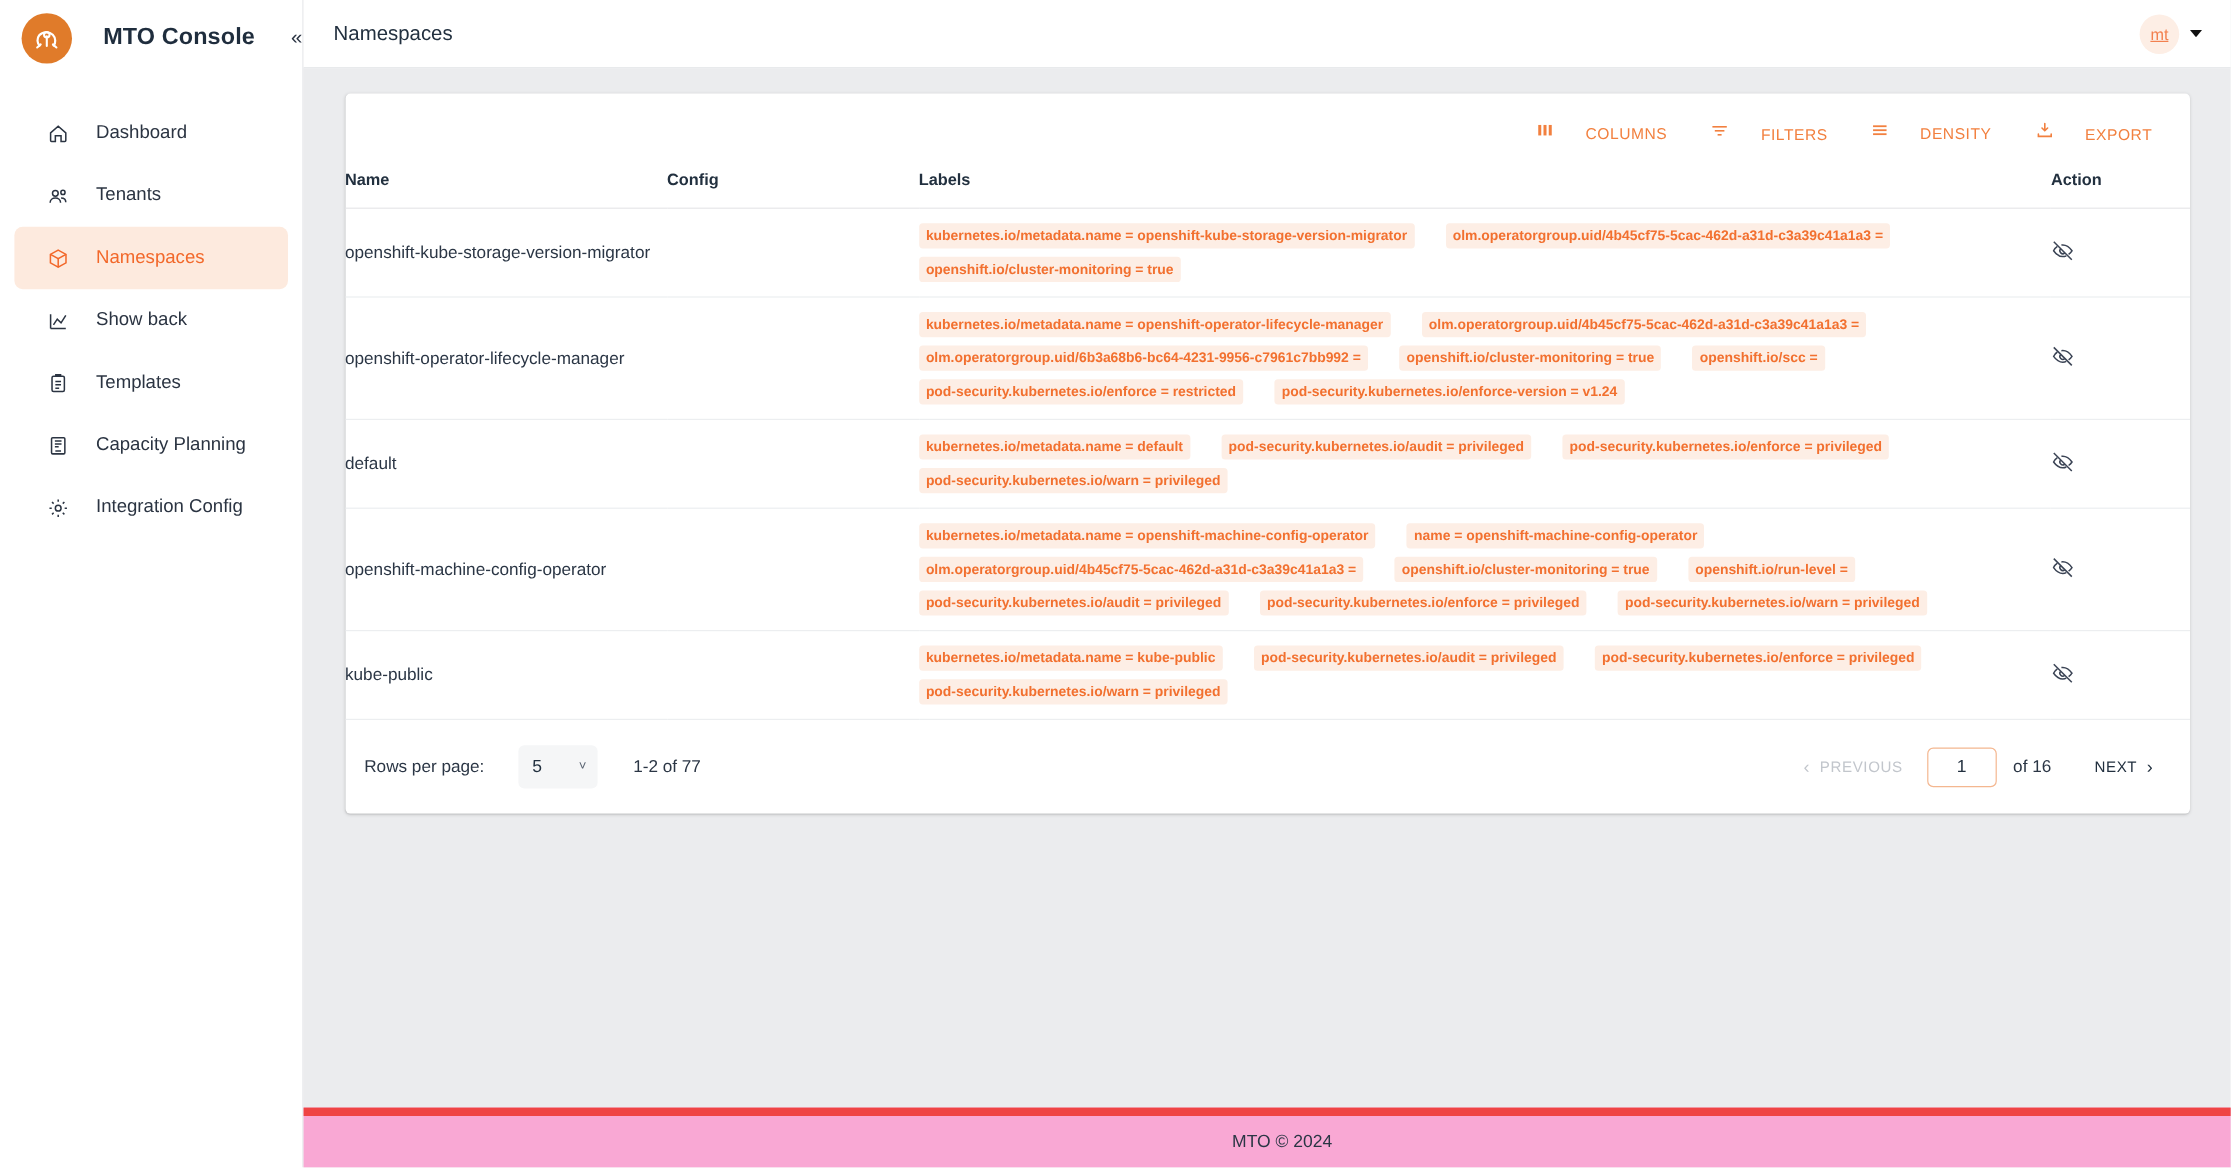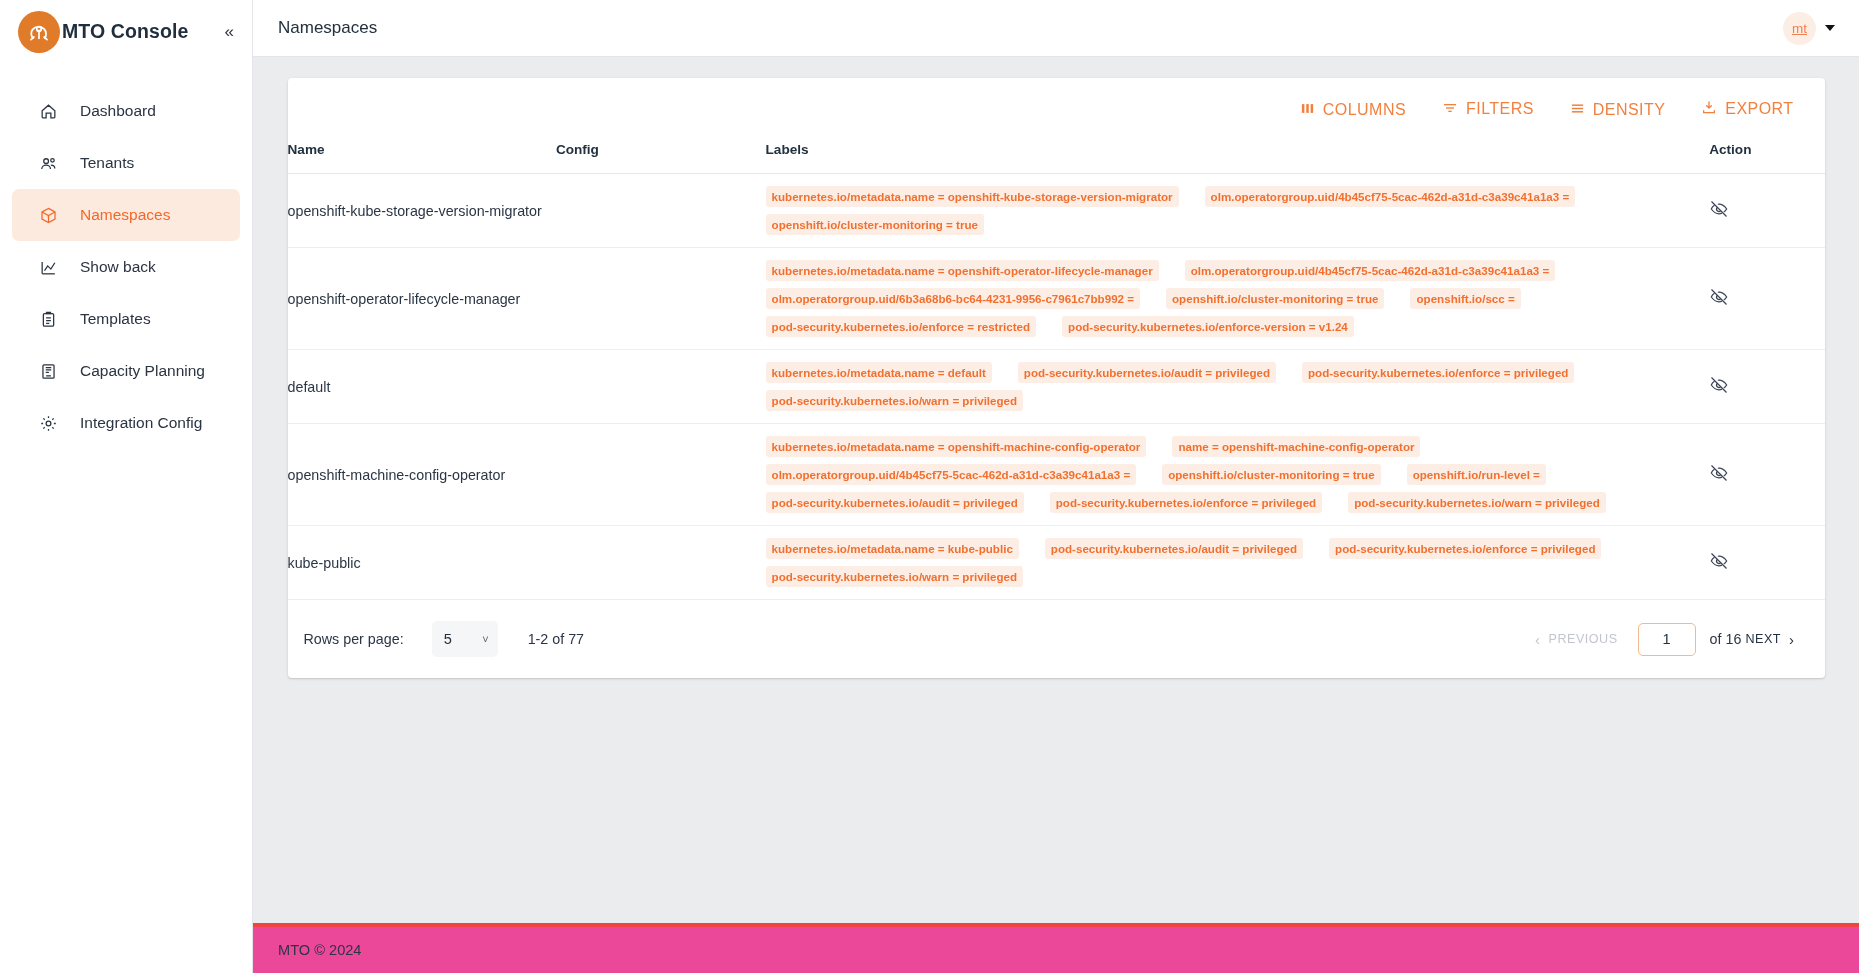--- a/index.html
+++ b/index.html
@@ -15,21 +15,21 @@
   .sidebar {
     width: 253px; height: 973px;
     background: #ffffff;
     border-right: 1px solid #e3e5e8;
     display: flex; flex-direction: column;
     flex: 0 0 253px;
   }
   .brand {
     display: flex; align-items: center;
     height: 63px; padding: 0 14px 0 18px;
-    gap: 2px;
+    gap: 26px;
   }
   .logo-circle {
     width: 42px; height: 42px; border-radius: 50%;
     background: #e07b2a;
     display: flex; align-items: center; justify-content: center;
     flex: 0 0 42px;
   }
   .brand-title {
     font-size: 19.5px; font-weight: bold; color: #1f2d3d;
     letter-spacing: .1px; white-space: nowrap;
@@ -79,22 +79,22 @@
   .card {
     background: #fff; border-radius: 4px;
     box-shadow: 0 1px 3px rgba(0,0,0,.13), 0 1px 1px rgba(0,0,0,.06);
     width: 1537px; margin: 0 auto;
   }
   .toolbar {
     display: flex; align-items: center; justify-content: flex-end;
     gap: 26px; height: 64px; padding: 0 26px 0 0;
   }
   .tb-btn {
-    display: flex; align-items: flex-start; gap: 8px;
-    color: #f2803f; font-size: 16px; letter-spacing: .45px;
+    display: flex; align-items: flex-end; gap: 26px;
+    color: #f2803f; font-size: 13px; letter-spacing: .45px;
     font-weight: 500; cursor: pointer; padding: 6px 5px;
     background: none; border: none; font-family: inherit;
   }
   .tb-btn svg { fill: #f2803f; }
 
   table.grid { width: 100%; border-collapse: collapse; table-layout: fixed; }
   table.grid th {
     text-align: left; font-size: 13.6px; color: #22303f;
     font-weight: bold; padding: 0 0 16px 0;
     border-bottom: 1px solid #e6e7e9;
@@ -143,29 +143,29 @@
     cursor: pointer; padding: 7px 4px; color: #22303f;
     background: none; border: none; font-family: inherit;
   }
   .pg-btn.disabled { color: #c2c6cc; cursor: default; }
   .page-input {
     width: 58px; height: 33px; margin: 0 14px 0 16px;
     border: 1px solid #f4b790; border-radius: 5px;
     text-align: center; font-size: 14.6px; color: #22303f;
     font-family: inherit; outline: none; background: #fff;
   }
-  .of-total { font-size: 14.3px; color: #2b3645; }
+  .of-total { font-size: 14.3px; color: #2b3645; margin-right: 32px; }
   .arrow { font-size: 15px; line-height: 1; }
 
   
   .footer {
-    height: 50px; background: #ec4899;
-    border-top: 4px solid #ef4444;
+    height: 50px; background: #f9a8d4;
+    border-top: 7px solid #ef4444;
     display: flex; align-items: center;
-    padding-left: 25px; flex: 0 0 50px;
+    padding-left: 25px; flex: 0 0 50px; justify-content: center;
   }
   .footer-text { font-size: 14.6px; color: #2b3645; }
 </style>
 </head>
 <body>
 
 <div class="app">
 
   <aside class="sidebar">
     <div class="brand">

